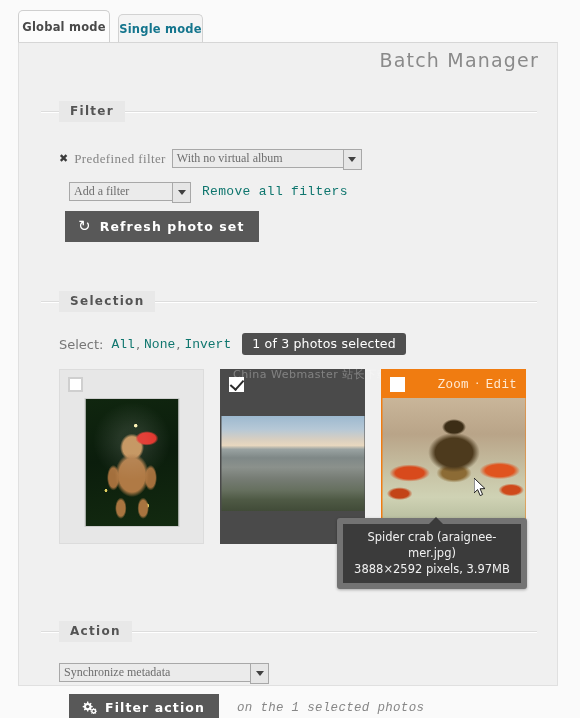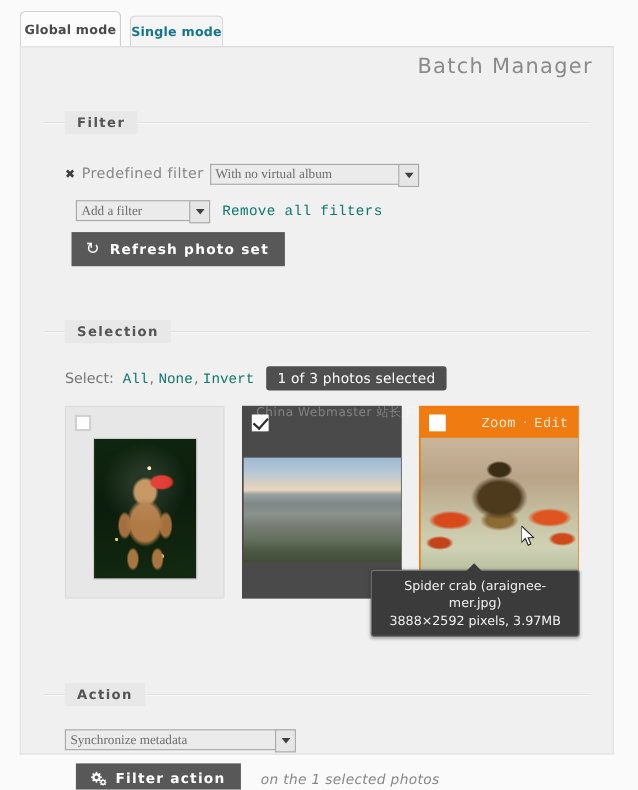--- a/index.html
+++ b/index.html
@@ -152,21 +152,21 @@
   
   #filter-fset { top: 58px; height: 130px; }
   .filter-row1 {
     position: absolute; left: 18px; top: 48px;
     display: flex; align-items: center; gap: 6px;
   }
   .x-icon {
     font-size: 11px; color: #3c3c3c; font-weight: bold;
     line-height: 1; cursor: pointer;
   }
-  .filter-label { font-size: 13px; color: #858585; letter-spacing: .4px; }
+  .filter-label { font-size: 13px; color: #858585; letter-spacing: .4px; font-family: Liberation Serif, serif; }
   #predef-select { width: 190px; }
   .filter-row2 {
     position: absolute; left: 28px; top: 81px;
     display: flex; align-items: center; gap: 11px;
   }
   #addfilter-select { width: 122px; }
   #remove-filters { font-size: 13px; letter-spacing: .3px; }
   #refresh-btn { position: absolute; left: 24px; top: 110px; }
 
   
@@ -312,21 +312,21 @@
     width: 12px; height: 19px;
     pointer-events: none;
   }
 
   .tooltip {
     position: absolute;
     left: 337px; top: 518px;
     width: 190px;
     background: #3b3b3b;
     color: #f0f0f0;
-    border: 1px solid #737373;
+    border: 6px solid #737373;
     border-radius: 3px;
     padding: 5px 8px 6px 8px;
     box-sizing: border-box;
     font-size: 11.5px;
     text-align: center;
     line-height: 16px;
     z-index: 20;
     box-shadow: 0 1px 3px rgba(0,0,0,.3);
   }
   .tooltip .tip-arrow {
@@ -339,20 +339,21 @@
   }
 
   
   #action-fset { top: 578px; height: 100px; }
   #action-select { position: absolute; left: 18px; top: 42px; width: 210px; }
   #apply-btn { position: absolute; left: 28px; top: 73px; }
   .apply-note {
     position: absolute; left: 196px; top: 80px;
     font-size: 12.5px; font-style: italic; color: #878787;
     letter-spacing: .3px;
+    font-family: Liberation Mono, monospace;
   }
 </style>
 </head>
 <body>
 
 <div id="page">
 
   <div class="tabsheet">
     <div class="tab active" id="tab0">
       <span>Global mode</span>

